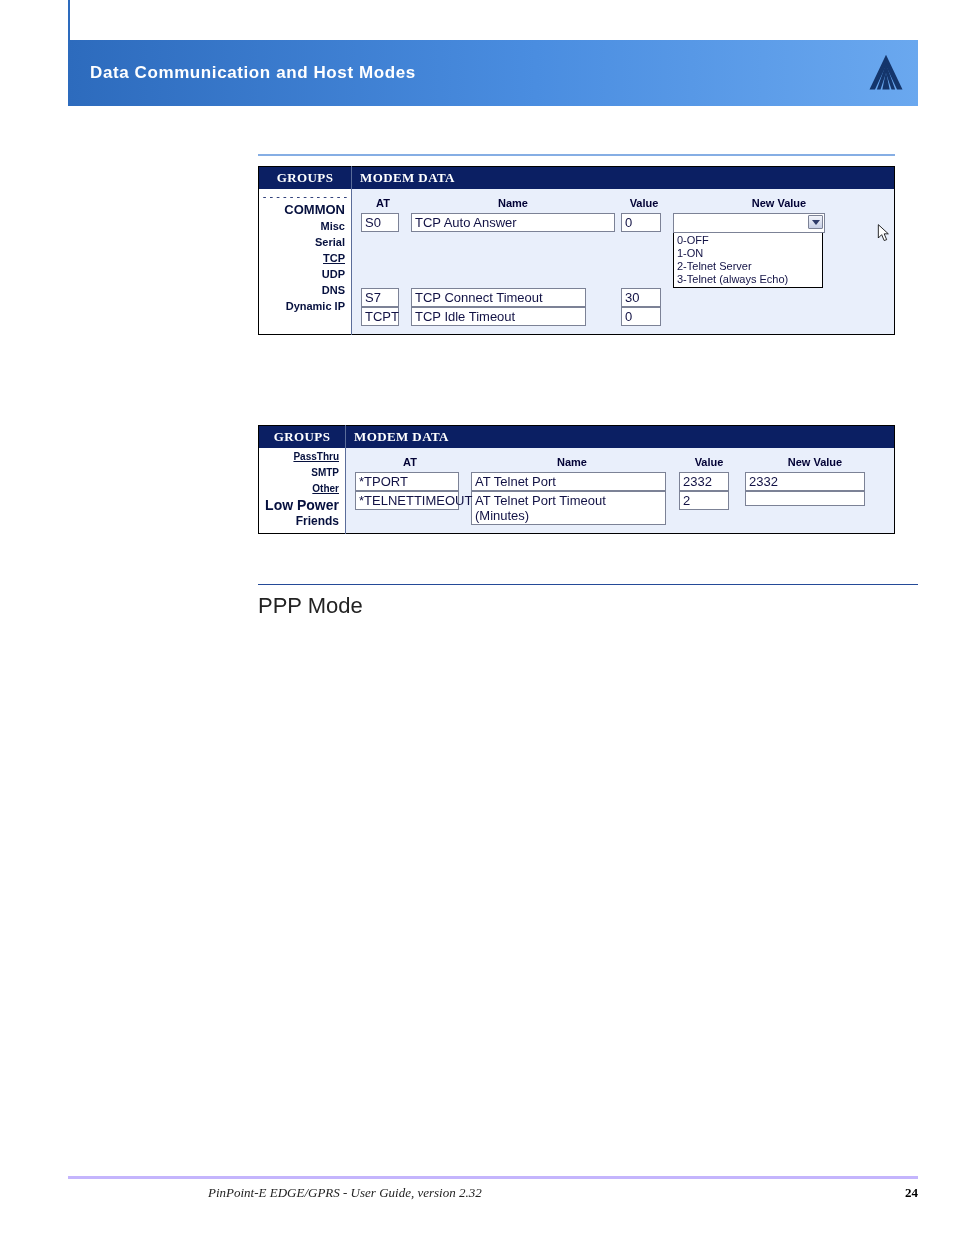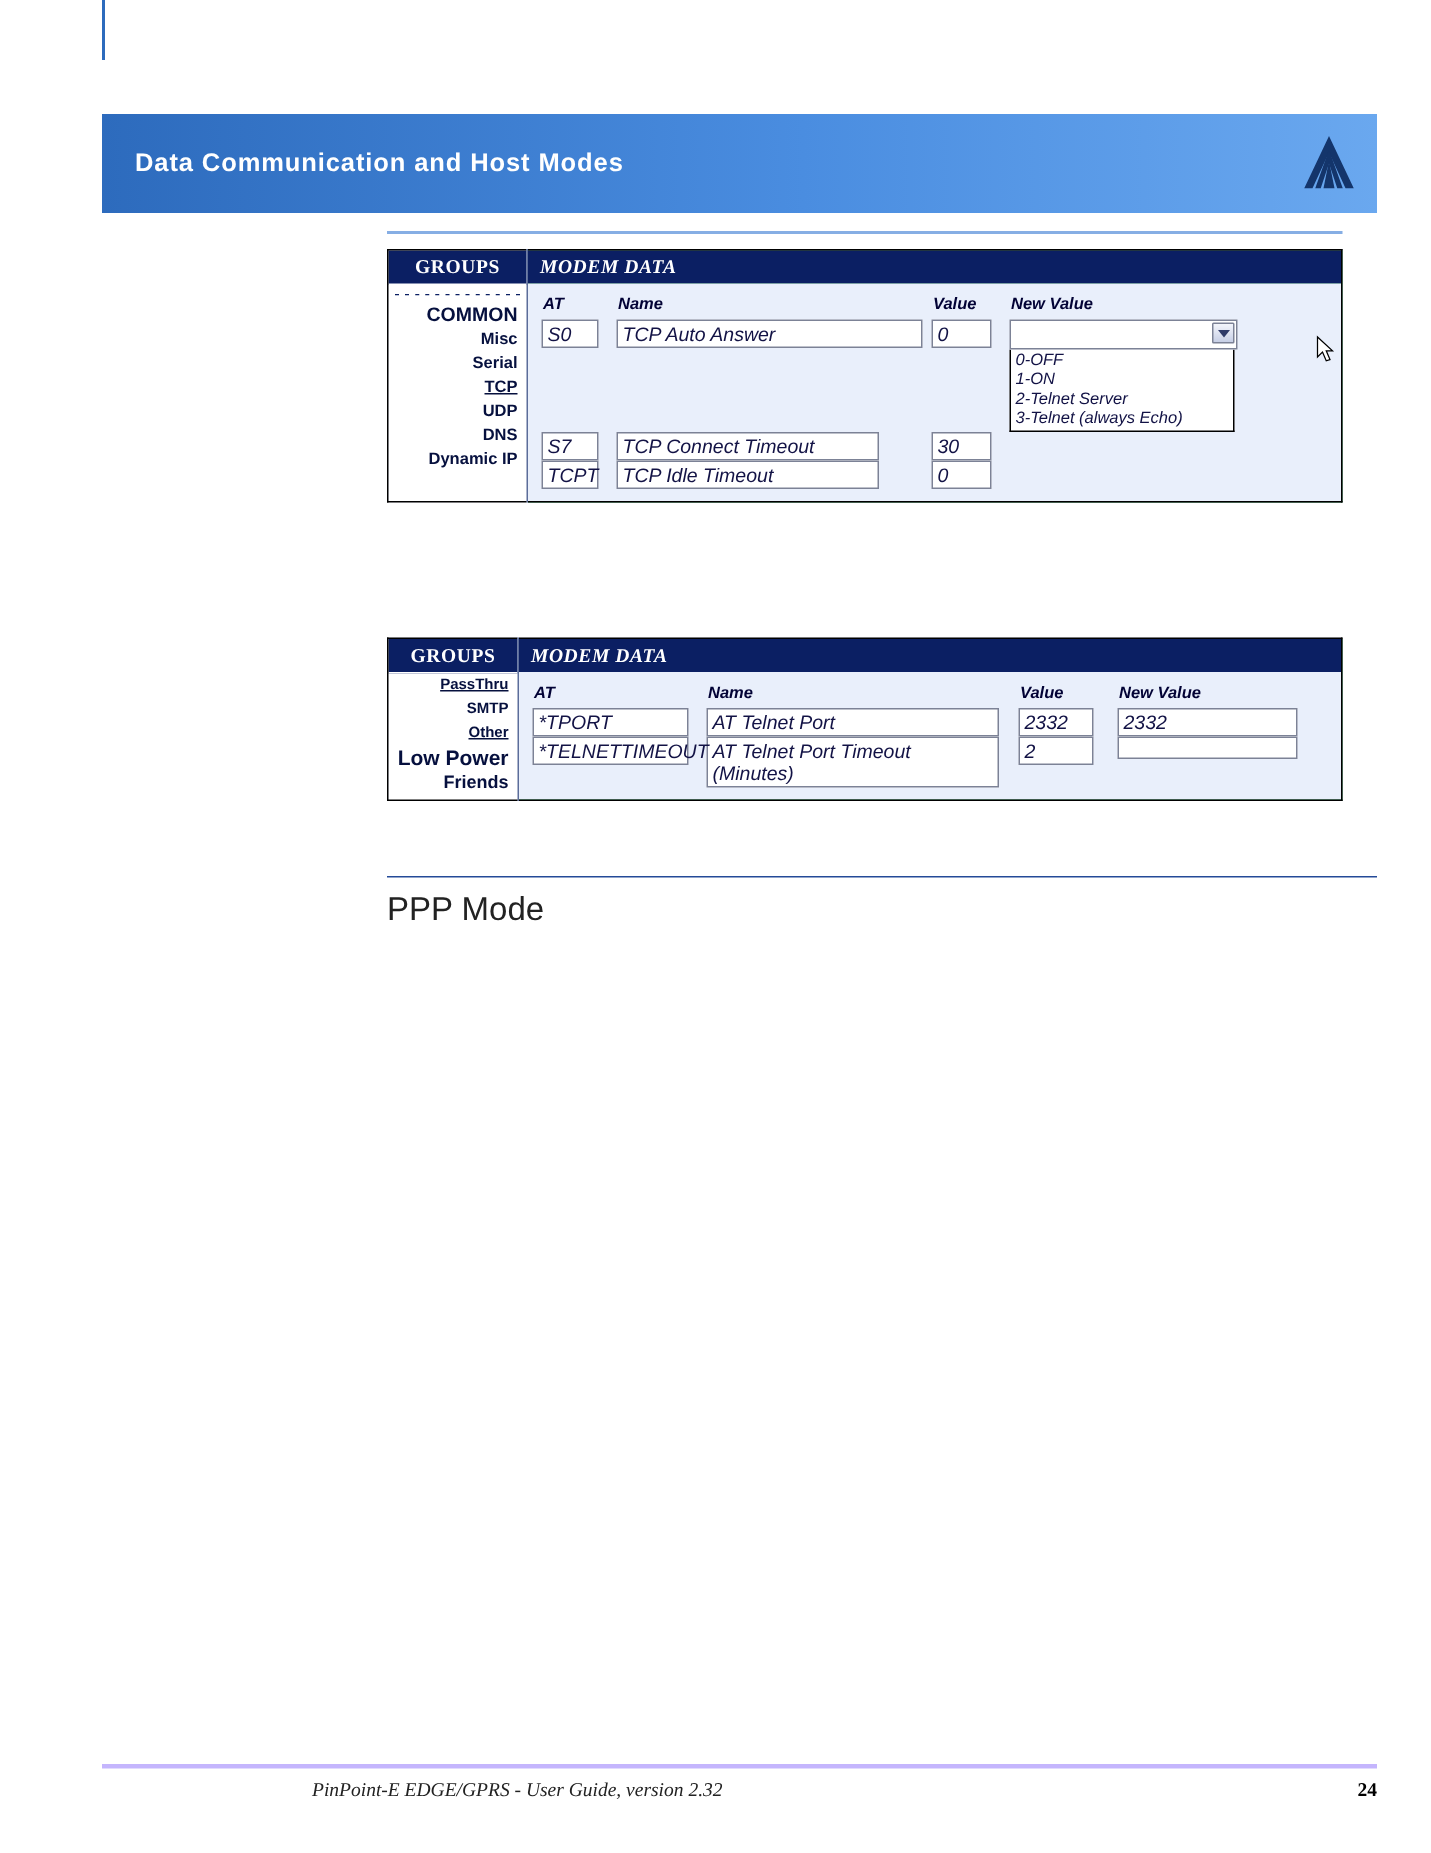--- a/index.html
+++ b/index.html
@@ -28,21 +28,20 @@
     left: 68px;
     top: 40px;
     right: 36px;
     height: 66px;
     background: linear-gradient(to right, #2d6bbd 0%, #4a8de0 55%, #6aa8ef 100%);
     display: flex;
     align-items: center;
     justify-content: space-between;
     padding: 0 10px 0 22px;
     box-sizing: border-box;
-    margin-top: 36px;
   }
   .header-title {
     color: #ffffff;
     font-weight: 700;
     font-size: 17px;
     letter-spacing: 0.6px;
   }
   .logo {
     width: 44px;
     height: 44px;
@@ -107,44 +106,43 @@
     line-height: 14px;
   }
   .nav-item.link {
     text-decoration: underline;
     cursor: pointer;
   }
   .nav-item.common {
     font-size: 13px;
   }
   .data-col {
-    background: #15803d;
+    background: #f9a8d4;
     padding: 0;
-    font-style: italic;
   }
   .data-header {
     background: #0b1f63;
     color: #ffffff;
     font-family: Georgia, 'Times New Roman', serif;
     font-weight: 700;
     font-size: 13px;
     letter-spacing: 0.4px;
     padding: 3px 8px;
   }
   .data-body {
     background: #e9effb;
     padding: 6px 6px 8px 6px;
   }
   .data-table {
     width: 100%;
     border-collapse: collapse;
     font-size: 11px;
   }
   .data-table th {
-    text-align: left;
+    text-align: center;
     font-weight: 700;
     color: #020235;
     padding: 2px 4px 4px 4px;
     font-size: 11px;
   }
   .data-table td {
     padding: 0 3px;
     font-size: 11px;
     color: #121245;
   }

